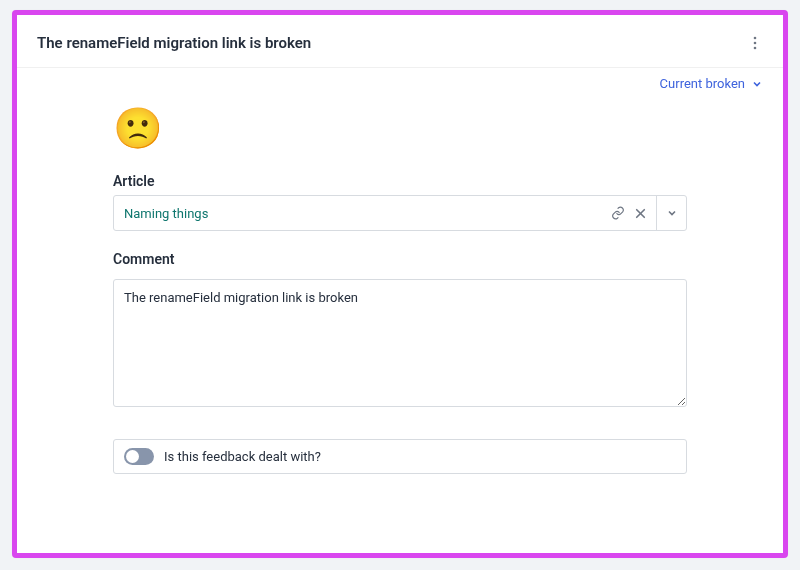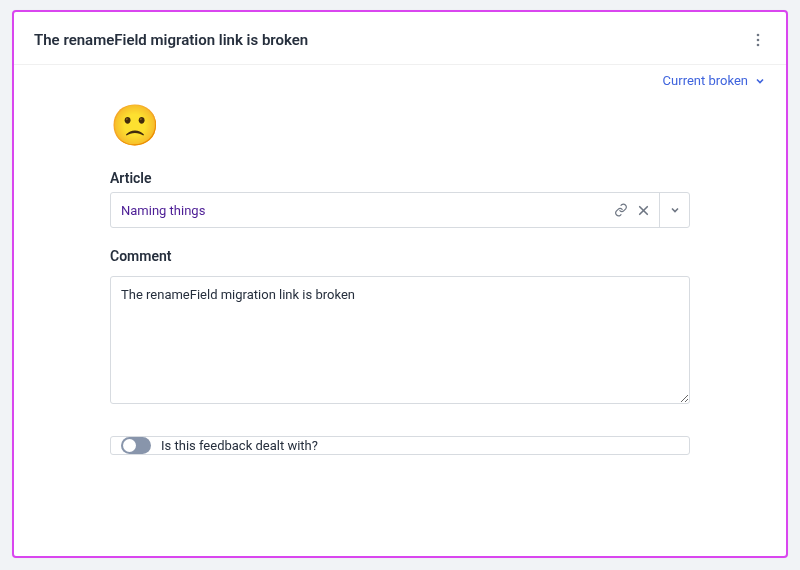--- a/index.html
+++ b/index.html
@@ -6,21 +6,21 @@
     body {
       font-family: -apple-system, BlinkMacSystemFont, "Segoe UI", Roboto, sans-serif;
       background: #f1f3f6;
       width: 800px;
       height: 570px;
       padding: 10px 12px;
       overflow: hidden;
     }
     .card {
       background: #fff;
-      border: 2px solid #d946ef;
+      border: 5px solid #d946ef;
       border-radius: 4px;
       height: 548px;
       display: flex;
       flex-direction: column;
       box-shadow: 0 0 0 0.5px rgba(0,0,0,0.02);
     }
     .header {
       display: flex;
       align-items: center;
       justify-content: space-between;
@@ -64,42 +64,42 @@
     .field-sub {
       font-size: 12px; color: #8a919c; font-weight: 400; margin-bottom: 6px;
     }
     .ref-input {
       display: flex; align-items: stretch;
       border: 1px solid #d7dbe0; border-radius: 3px;
       height: 36px;
     }
     .ref-main {
       flex: 1; display: flex; align-items: center;
-      padding: 0 10px; font-size: 13px; color: #4c1d95; text-align: center;
+      padding: 0 10px; font-size: 13px; color: #0f766e; text-align: center;
     }
     .ref-actions {
       display: flex; align-items: center; gap: 6px; padding: 0 8px;
       color: #6e7683;
     }
     .ref-icon { width: 16px; height: 16px; display:flex; align-items:center; justify-content:center; cursor: pointer; }
     .ref-chev {
       width: 30px; border-left: 1px solid #d7dbe0;
       display:flex; align-items:center; justify-content:center;
       color: #6e7683; cursor: pointer;
     }
     textarea.comment {
       width: 100%; height: 128px;
       border: 1px solid #d7dbe0; border-radius: 3px;
       padding: 10px; font-size: 13px; color: #262f3d;
       font-family: inherit; resize: both;
     }
     .toggle-row {
       margin-top: 8px;
       border: 1px solid #d7dbe0; border-radius: 3px;
-      padding: 0 10px;
+      padding: 8px 10px;
       display: flex; align-items: center; gap: 10px;
     }
     .toggle {
       width: 30px; height: 17px; border-radius: 10px;
       background: #8895ab; position: relative; cursor: pointer;
       flex-shrink: 0;
     }
     .toggle .knob {
       position: absolute; top: 2px; left: 2px;
       width: 13px; height: 13px; border-radius: 50%;

